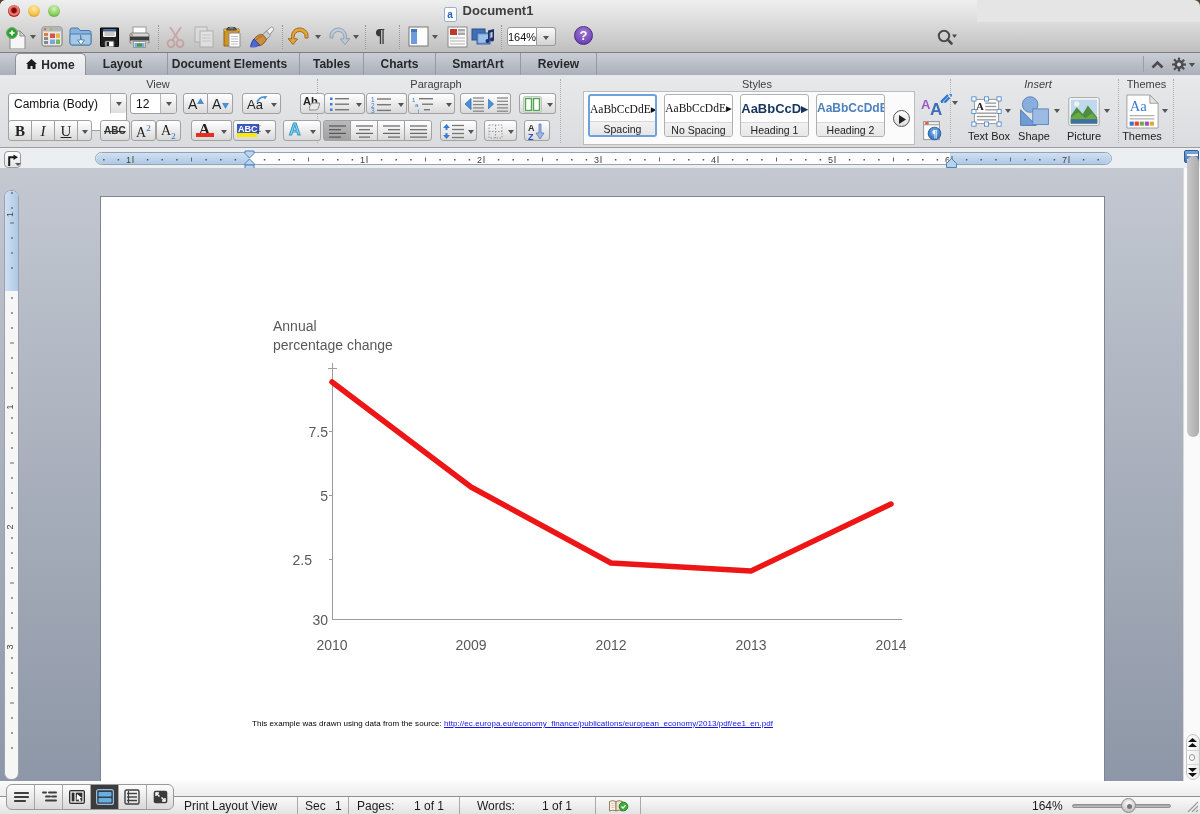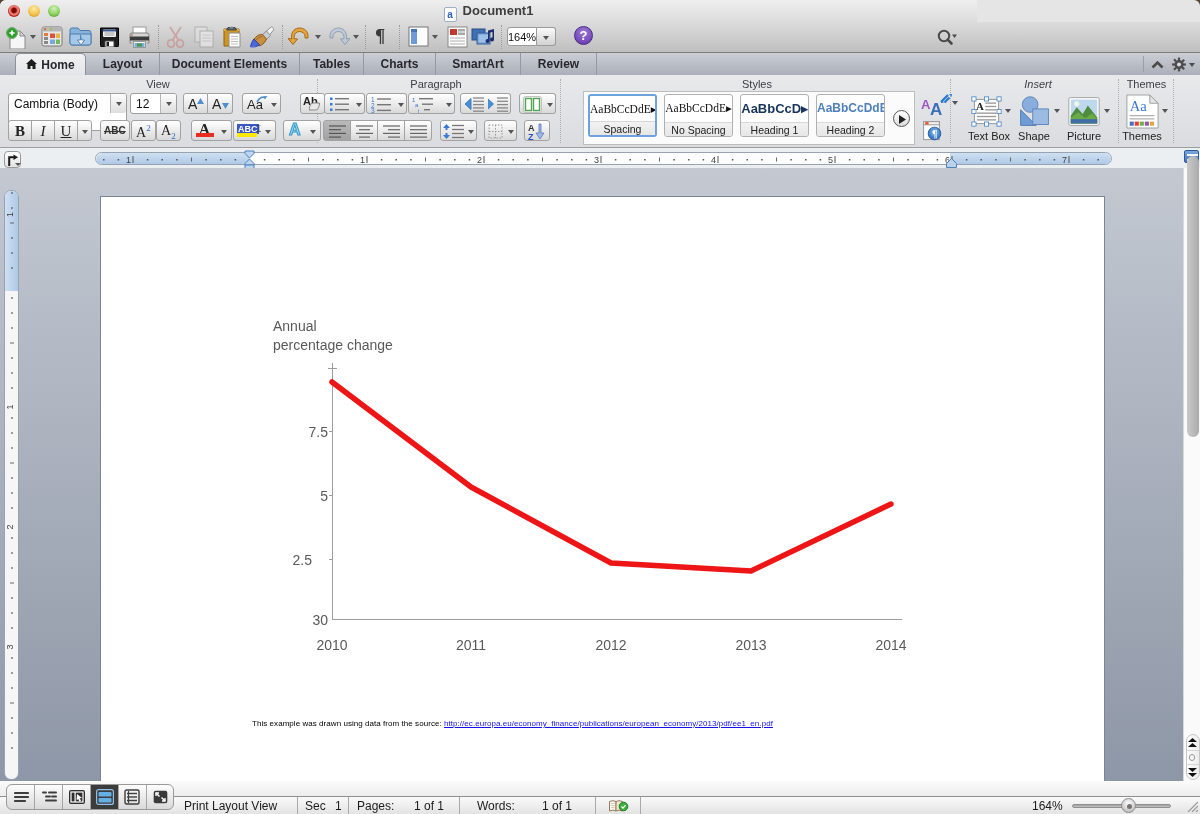--- a/index.html
+++ b/index.html
@@ -229,21 +229,21 @@
   <svg style="position:absolute;left:936px;top:28px;" width="22" height="19" viewBox="0 0 22 19">
       <circle cx="8" cy="8" r="5.2" fill="none" stroke="#4a4a4a" stroke-width="2"></circle>
       <line x1="11.7" y1="11.7" x2="15.5" y2="15.5" stroke="#4a4a4a" stroke-width="2.6" stroke-linecap="round"></line>
       <path d="M16 6.5h5l-2.5 3.5z" fill="#4a4a4a"></path>
     </svg>
   <div id="tabbar">
     <div class="tab" id="tab-home" style="left:15px;width:71px;">
       <svg width="11" height="11" viewBox="0 0 11 11" style="vertical-align:-1px;margin-right:4px;">
           <path d="M5.5 0L0 5h1.5v5h3V7h2v3h3V5H11z" fill="#1c1c1c"></path>
         </svg>Home</div>
-    <div class="tab" style="left:86px;width:74px;">Layout</div>
+    <div class="tab" style="left:78px;width:90px;">Layout</div>
     <div class="tab" style="left:160px;width:140px;">Document Elements</div>
     <div class="tab" style="left:300px;width:64px;">Tables</div>
     <div class="tab" style="left:364px;width:72px;">Charts</div>
     <div class="tab" style="left:436px;width:85px;">SmartArt</div>
     <div class="tab" style="left:521px;width:76px;">Review</div>
     <div style="position:absolute;left:1143px;top:3px;height:16px;border-left:1px solid #9a9ea6;"></div>
     <svg class="tabright" style="left:1151px;top:7px;" width="13" height="9" viewBox="0 0 13 9">
         <path d="M1.5 7.5L6.5 2.5L11.5 7.5" stroke="#4a4a4a" stroke-width="2.6" fill="none"></path>
       </svg>
     <svg class="tabright" style="left:1172px;top:4px;" width="24" height="15" viewBox="0 0 24 15">
@@ -779,21 +779,21 @@
             <line x1="228" y1="362.5" x2="232" y2="362.5"></line>
 
           </g>
           <polyline points="231,185 370,290 510,366 650,374 790,307" fill="none" stroke="#ed1515" stroke-width="5.5" stroke-linejoin="round" stroke-linecap="round"></polyline>
         </svg>
         <div class="ctext" style="left:188px;top:227px;width:39px;text-align:right;">7.5</div>
         <div class="ctext" style="left:188px;top:291px;width:39px;text-align:right;">5</div>
         <div class="ctext" style="left:172px;top:355px;width:39px;text-align:right;">2.5</div>
         <div class="ctext" style="left:188px;top:415px;width:39px;text-align:right;">30</div>
         <div class="ctext" style="left:201px;top:440px;width:60px;text-align:center;">2010</div>
-        <div class="ctext" style="left:340px;top:440px;width:60px;text-align:center;">2011</div>
+        <div class="ctext" style="left:340px;top:440px;width:60px;text-align:center;">2009</div>
         <div class="ctext" style="left:480px;top:440px;width:60px;text-align:center;">2012</div>
         <div class="ctext" style="left:620px;top:440px;width:60px;text-align:center;">2013</div>
         <div class="ctext" style="left:760px;top:440px;width:60px;text-align:center;">2014</div>
         <div style="position:absolute;left:151px;top:522px;font-size:8px;letter-spacing:0.05px;color:#000;white-space:nowrap;">This example was drawn using data from the source: <span style="color:#1511ea;text-decoration:underline;">http://ec.europa.eu/economy_finance/publications/european_economy/2013/pdf/ee1_en.pdf</span></div>
       </div>
     </div>
     <div id="vsb">
         <div id="vthumb"></div>
       <div style="position:absolute;left:1.5px;top:566px;width:14px;height:46px;background:linear-gradient(90deg,#fdfdfd,#ececec);border:1px solid #c6c6c6;border-radius:7px;"></div>
       <svg style="position:absolute;left:4px;top:570px;" width="9" height="9" viewBox="0 0 9 9">

